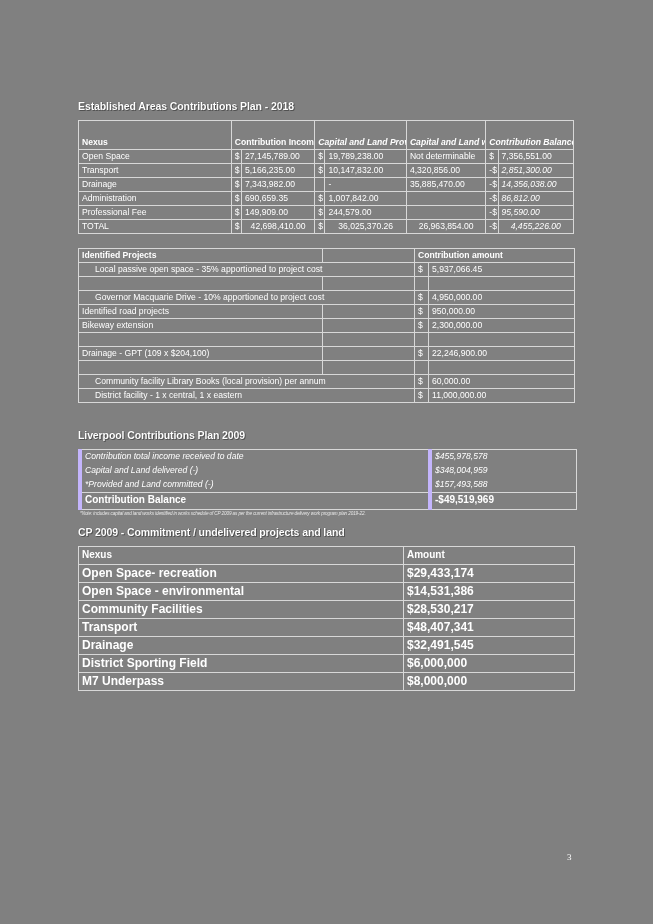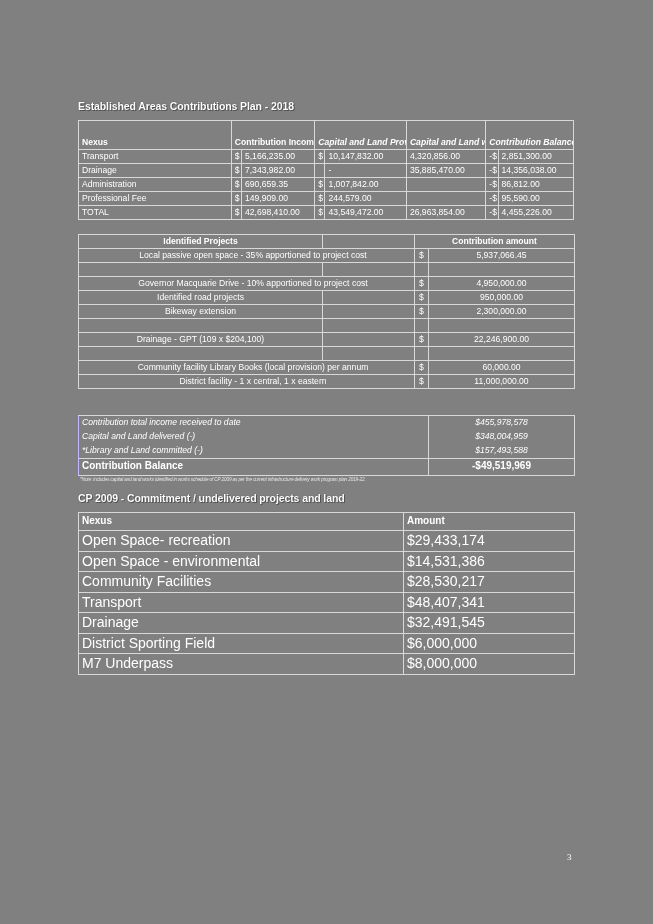--- a/index.html
+++ b/index.html
@@ -61,72 +61,72 @@
     font-size: 8.6px;
     vertical-align: bottom;
   }
   .hdr-italic {
     font-style: italic;
     font-weight: bold;
     white-space: normal;
   }
   .num { text-align: right; }
   .dollar { text-align: left; width: 10px; }
-  .neg { color: #ff0000; font-weight: bold; }
+  .neg { color: #ff0000; font-weight: bold; font-style: italic; }
   .neg-sym { color: #ff0000; font-weight: bold; text-align: left; }
   .total-row td { font-weight: bold; text-align: center; }
-  .total-row td.num { text-align: left; margin-top: 24px; }
+  .total-row td.num { text-align: center; margin-top: 24px; }
   .total-row td.dollar { text-align: left; }
 
   
   #table-contrib-plan-2018 td, #table-contrib-plan-2018 th {
     height: 11px;
   }
   #table-contrib-plan-2018 .hrow th { height: 26px; }
 
   
   #table-identified-projects td, #table-identified-projects th {
     height: 11px;
-    text-align: center;
   }
   #table-identified-projects td.proj { white-space: nowrap; padding-left: 16px; }
 
   
   #table-cp2009-balance td {
     height: 12px;
     font-style: italic;
-    border-left: 1px solid #c4b5fd;
+    border-left: 4px solid #c4b5fd;
     border-right: 1px solid #d8d8d8;
     border-top: none;
     border-bottom: none;
   }
   #table-cp2009-balance tr:first-child td { border-top: 1px solid #d8d8d8; }
   #table-cp2009-balance tr.balance-row td {
     font-style: normal;
     font-weight: bold;
     font-size: 10px;
     border-top: 1px solid #d8d8d8;
     border-bottom: 1px solid #d8d8d8;
     height: 14px;
   }
-  #table-cp2009-balance td.amt { text-align: center; }
+  #table-cp2009-balance td.amt { text-align: left; }
   .footnote {
     font-size: 4.6px;
     font-style: italic;
     color: #e8e8e8;
     margin: 1px 0 0 2px;
     white-space: nowrap;
     letter-spacing: -0.1px;
   }
 
   
   #table-cp2009-commitment td, #table-cp2009-commitment th {
     height: 15px;
-    font-size: 14px;
+    font-size: 12px;
     vertical-align: middle;
+    font-weight: bold;
   }
   #table-cp2009-commitment th {
     font-size: 10px;
     font-weight: bold;
     vertical-align: middle;
   }
   #table-cp2009-commitment td.amt { text-align: left; }
 
   .spacer-14 { height: 14px; }
   .spacer-26 { height: 26px; }
@@ -162,20 +162,30 @@
       </colgroup>
       <tbody>
           <tr class="hrow">
         <th>Nexus</th>
         <th colspan="2">Contribution Income</th>
         <th colspan="2" class="hdr-italic">Capital and Land Provided to Date</th>
         <th class="hdr-italic">Capital and Land work plans (committed)</th>
         <th colspan="2" class="hdr-italic">Contribution Balance</th>
       </tr>
       <tr>
+        <td>Open Space</td>
+        <td class="dollar">$</td>
+        <td class="num">27,145,789.00</td>
+        <td class="dollar">$</td>
+        <td class="num">19,789,238.00</td>
+        <td>Not determinable</td>
+        <td class="dollar">$</td>
+        <td class="num">7,356,551.00</td>
+      </tr>
+      <tr>
         <td>Transport</td>
         <td class="dollar">$</td>
         <td class="num">5,166,235.00</td>
         <td class="dollar">$</td>
         <td class="num">10,147,832.00</td>
         <td class="num">4,320,856.00</td>
         <td class="neg-sym">-$</td>
         <td class="num neg">2,851,300.00</td>
       </tr>
       <tr>
@@ -206,21 +216,21 @@
         <td class="num">244,579.00</td>
         <td></td>
         <td class="neg-sym">-$</td>
         <td class="num neg">95,590.00</td>
       </tr>
       <tr class="total-row">
         <td>TOTAL</td>
         <td class="dollar">$</td>
         <td class="num">42,698,410.00</td>
         <td class="dollar">$</td>
-        <td class="num">43,549,472.00</td>
+        <td class="num">36,025,370.26</td>
         <td class="num">26,963,854.00</td>
         <td class="neg-sym">-$</td>
         <td class="num neg">4,455,226.00</td>
       </tr>
     </tbody>
       </table>
 
     <div class="spacer-14"></div>
 
     <table class="doc" id="table-identified-projects">
@@ -290,37 +300,38 @@
       <tr>
         <td colspan="2" class="proj">District facility - 1 x central, 1 x eastern</td>
         <td class="dollar">$</td>
         <td class="num">11,000,000.00</td>
       </tr>
     </tbody>
       </table>
 
     <div class="spacer-26"></div>
 
+    <div class="section-title">Liverpool Contributions Plan 2009</div>
 
     <table class="doc" id="table-cp2009-balance">
       <colgroup>
           <col style="width:350px">
           <col style="width:146px">
         </colgroup>
       <tbody>
           <tr>
         <td>Contribution total income received to date</td>
         <td class="amt">$455,978,578</td>
       </tr>
       <tr>
         <td>Capital and Land delivered (-)</td>
         <td class="amt">$348,004,959</td>
       </tr>
       <tr>
-        <td>*Library and Land committed (-)</td>
+        <td>*Provided and Land committed (-)</td>
         <td class="amt">$157,493,588</td>
       </tr>
       <tr class="balance-row">
         <td>Contribution Balance</td>
         <td class="amt neg">-$49,519,969</td>
       </tr>
     </tbody>
       </table>
     <div class="footnote">*Note: includes capital and land works identified in works schedule of CP 2009 as per the current infrastructure delivery work program plan 2019-22.</div>
 

